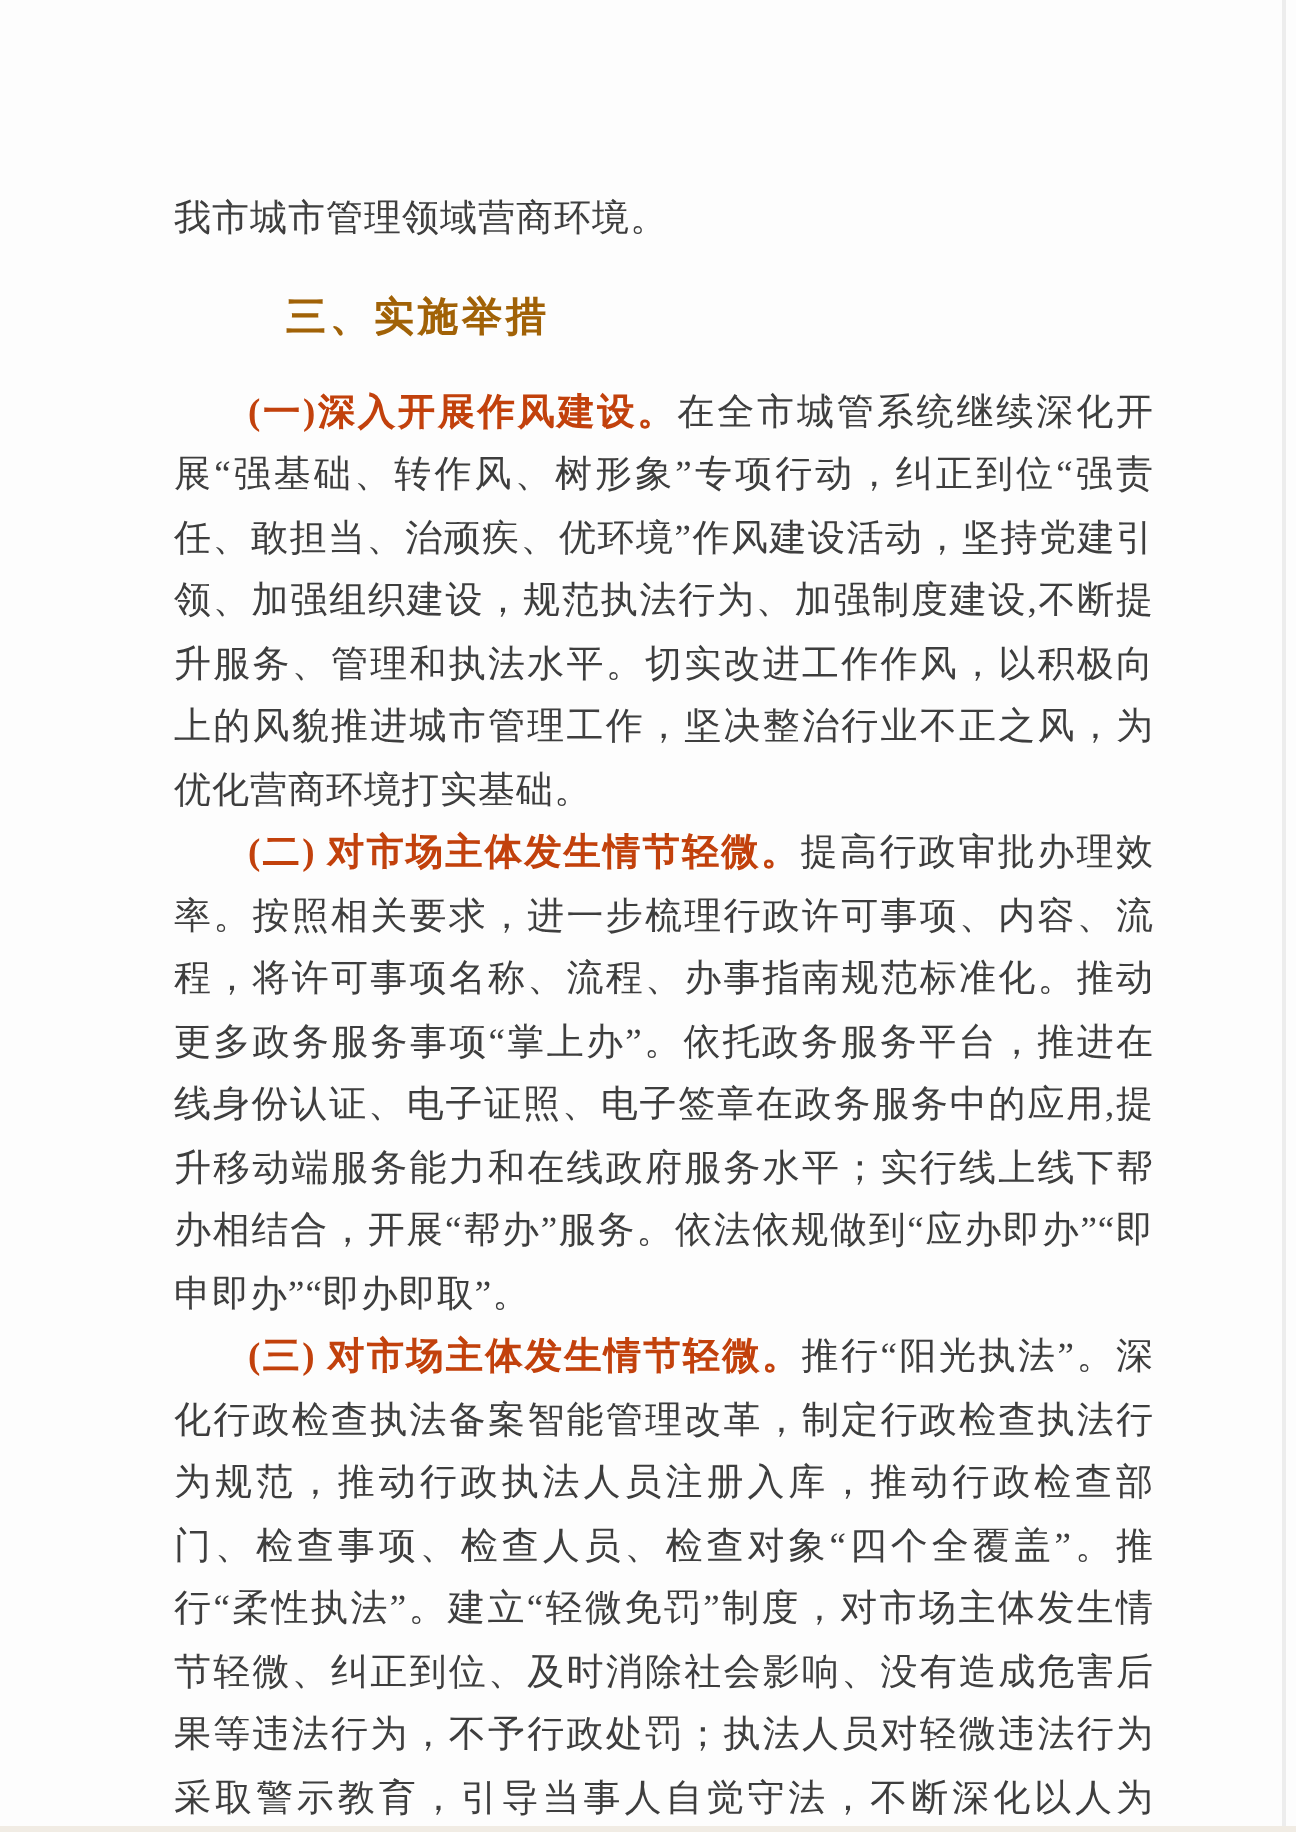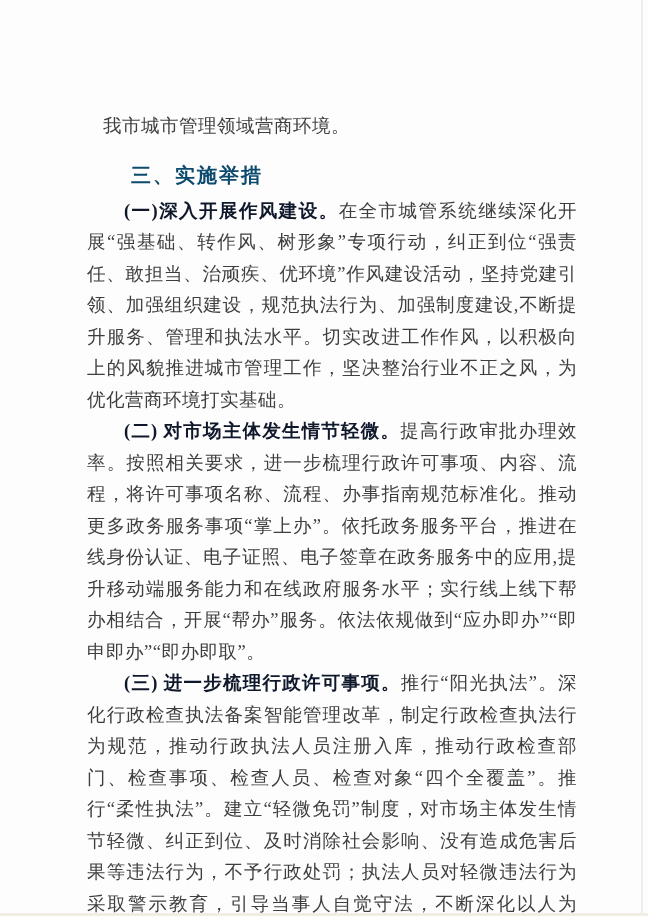--- a/index.html
+++ b/index.html
@@ -37,58 +37,58 @@
     left: 87px;
     top: 95px;
     width: 490px;
     color: #3e3e3e;
     font-size: 18.5px;
     line-height: 31.5px;
     letter-spacing: 0.5px;
     text-align: justify;
   }
   .intro {
-    margin: 16px;
+    margin: 0;
     text-align: left;
   }
   .heading {
-    margin: 4px;
+    margin: 16px;
     text-indent: 2em;
     font-size: 20px;
     font-weight: 700;
-    color: #0c4a6e;
+    color: #a16207;
     letter-spacing: 2px;
     line-height: 33px;
     text-align: left;
     font-family: "Liberation Sans", "DejaVu Sans", sans-serif;
   }
   .para {
     margin: 0;
     text-indent: 2em;
   }
   .para b.lead {
     font-weight: 700;
-    color: #0f172a;
+    color: #c2410c;
   }
 </style>
 </head>
 <body>
 
 <div class="page">
 
   <div class="edge-line-right"></div>
   <div class="bottom-strip"></div>
 
   <div class="content">
 
     <p class="intro">我市城市管理领域营商环境。</p>
 
     <h2 class="heading">三、实施举措</h2>
 
     <p class="para"><b class="lead">(一)深入开展作风建设。</b><span>在全市城管系统继续深化开展“强基础、转作风、树形象”专项行动，纠正到位“强责任、敢担当、治顽疾、优环境”作风建设活动，坚持党建引领、加强组织建设，规范执法行为、加强制度建设,不断提升服务、管理和执法水平。切实改进工作作风，以积极向上的风貌推进城市管理工作，坚决整治行业不正之风，为优化营商环境打实基础。</span></p>
 
     <p class="para"><b class="lead">(二) 对市场主体发生情节轻微。</b><span>提高行政审批办理效率。按照相关要求，进一步梳理行政许可事项、内容、流程，将许可事项名称、流程、办事指南规范标准化。推动更多政务服务事项“掌上办”。依托政务服务平台，推进在线身份认证、电子证照、电子签章在政务服务中的应用,提升移动端服务能力和在线政府服务水平；实行线上线下帮办相结合，开展“帮办”服务。依法依规做到“应办即办”“即申即办”“即办即取”。</span></p>
 
-    <p class="para"><b class="lead">(三) 进一步梳理行政许可事项。</b><span>推行“阳光执法”。深化行政检查执法备案智能管理改革，制定行政检查执法行为规范，推动行政执法人员注册入库，推动行政检查部门、检查事项、检查人员、检查对象“四个全覆盖”。推行“柔性执法”。建立“轻微免罚”制度，对市场主体发生情节轻微、纠正到位、及时消除社会影响、没有造成危害后果等违法行为，不予行政处罚；执法人员对轻微违法行为采取警示教育，引导当事人自觉守法，不断深化以人为本、文明执法的理念，助力和优化营商环境。</span></p>
+    <p class="para"><b class="lead">(三) 对市场主体发生情节轻微。</b><span>推行“阳光执法”。深化行政检查执法备案智能管理改革，制定行政检查执法行为规范，推动行政执法人员注册入库，推动行政检查部门、检查事项、检查人员、检查对象“四个全覆盖”。推行“柔性执法”。建立“轻微免罚”制度，对市场主体发生情节轻微、纠正到位、及时消除社会影响、没有造成危害后果等违法行为，不予行政处罚；执法人员对轻微违法行为采取警示教育，引导当事人自觉守法，不断深化以人为本、文明执法的理念，助力和优化营商环境。</span></p>
 
   </div>
 
 </div>
 
 </body></html>

